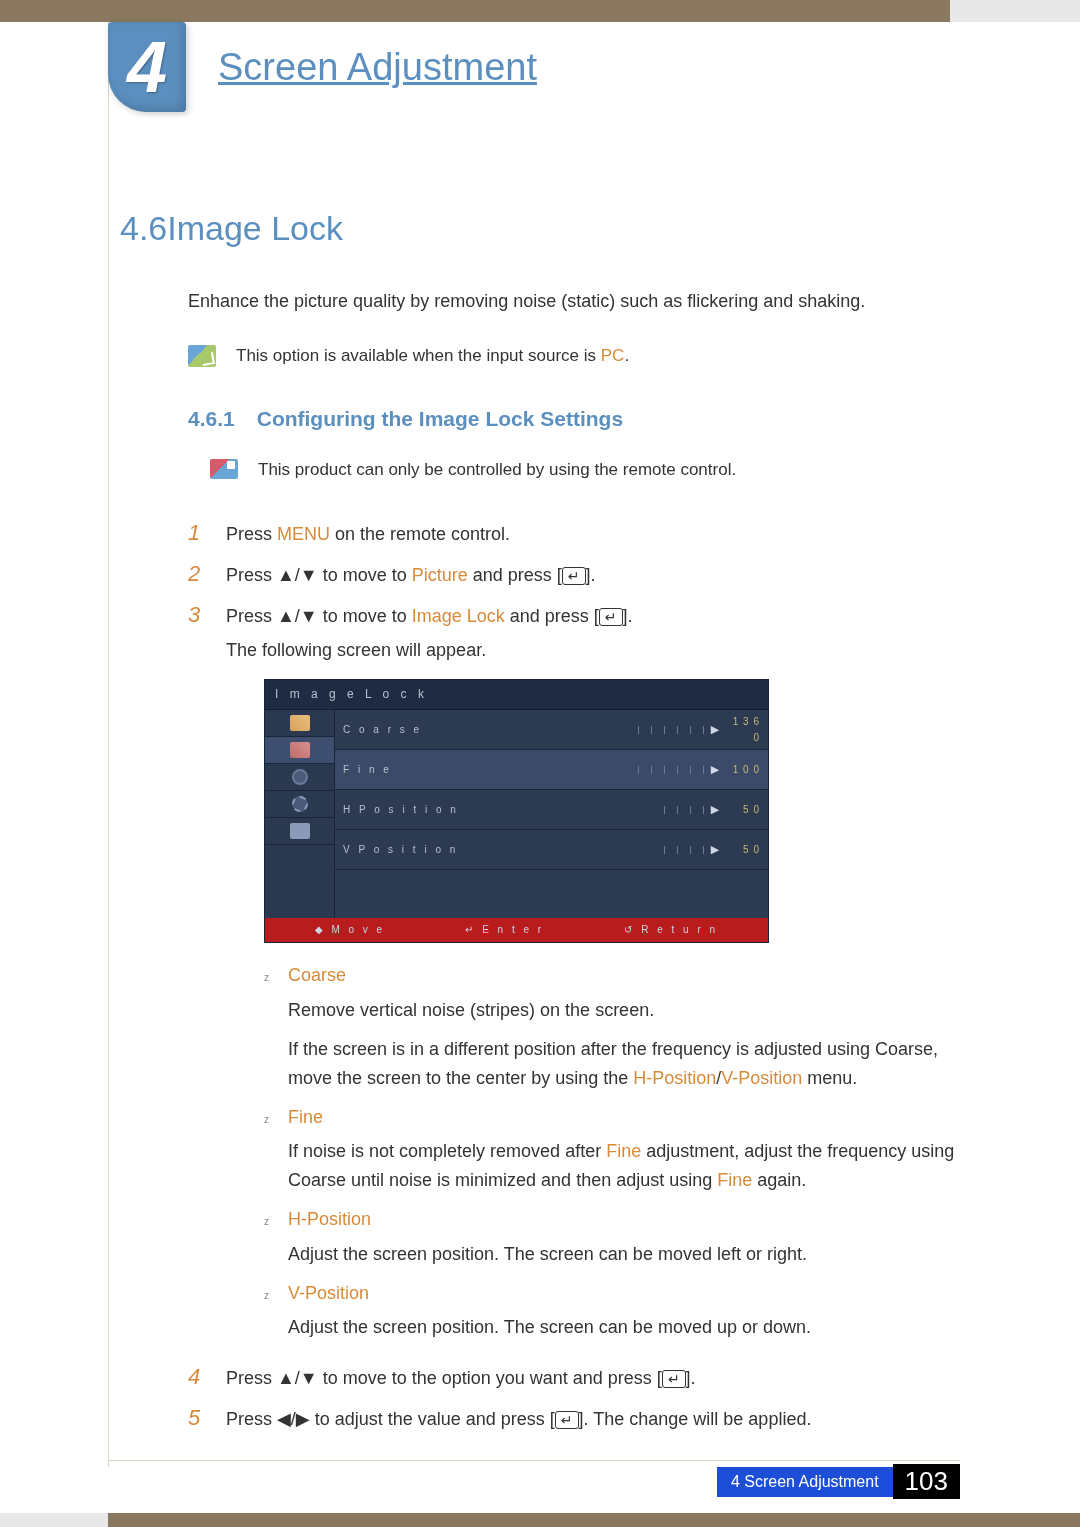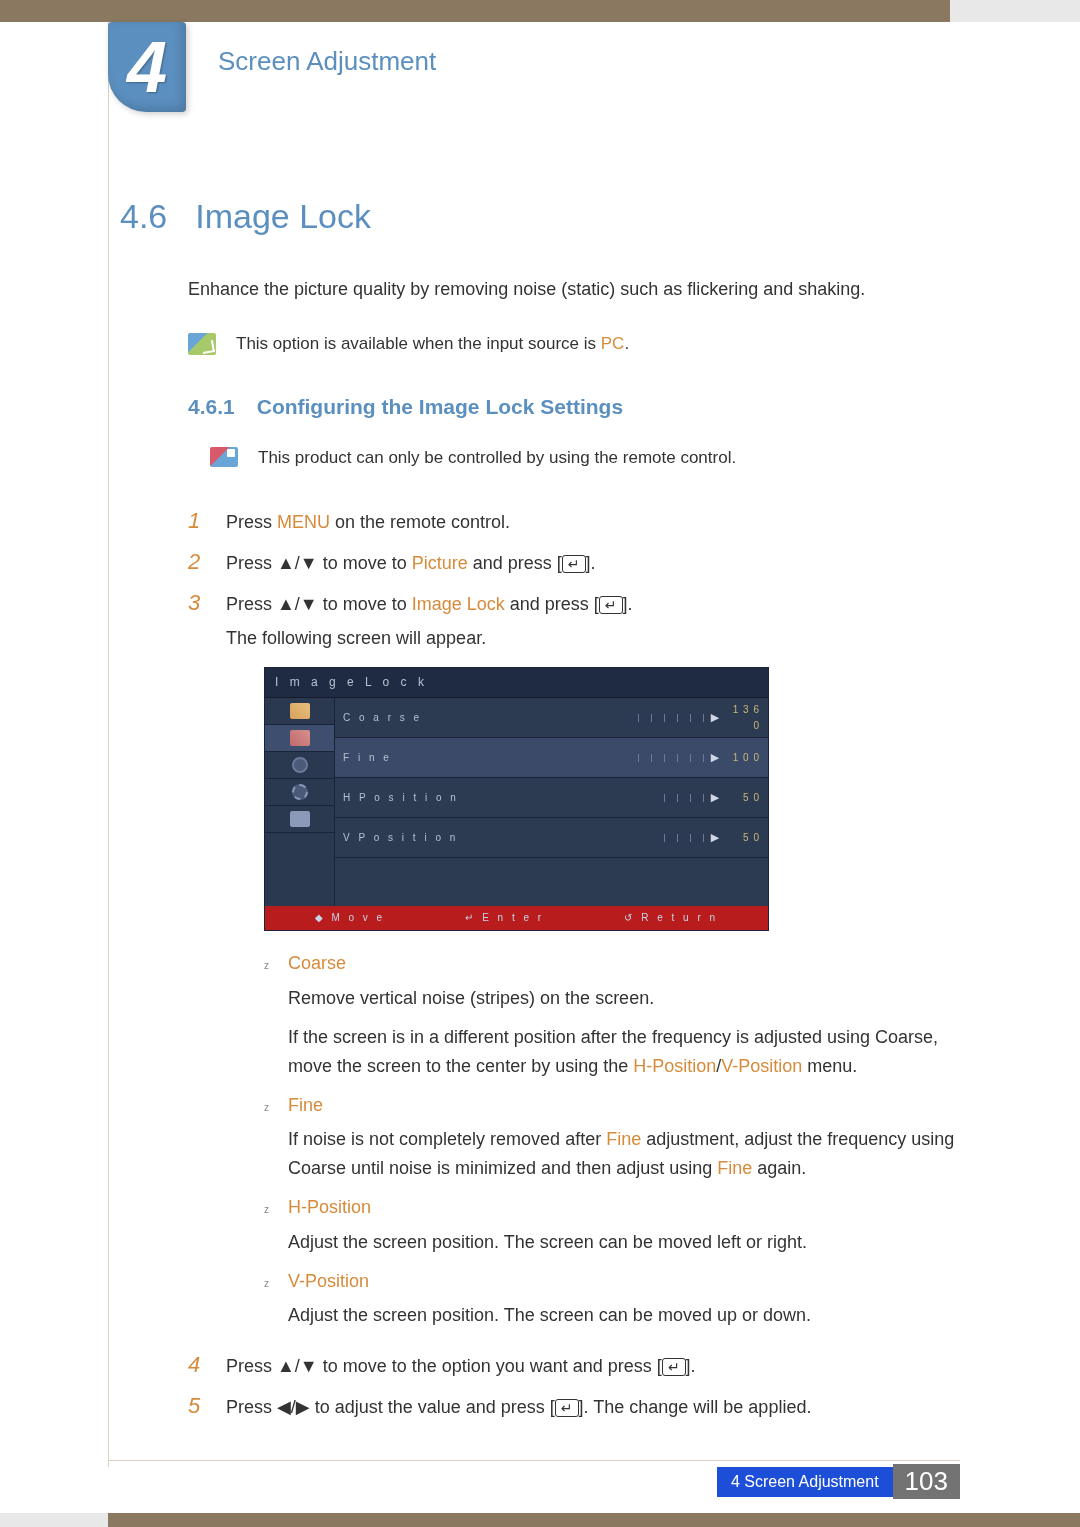--- a/index.html
+++ b/index.html
@@ -53,32 +53,32 @@
   }
   .chapter-badge span {
     color: #fff;
     font-size: 72px;
     font-weight: bold;
     font-style: italic;
     text-shadow: 1px 1px 2px rgba(0,0,0,0.3);
   }
   .chapter-title {
     margin-left: 110px;
-    font-size: 26px;
+    font-size: 38px;
     color: #5b8fbf;
     font-weight: normal;
     padding-top: 14px;
+    text-decoration: underline;
   }
   .content {
     padding: 120px 120px 0 120px;
   }
   .section-row {
     display: flex;
     align-items: baseline;
-    gap: 28px;
     margin-bottom: 40px;
   }
   .section-num {
     font-size: 34px;
     color: #5b8fbf;
     font-weight: normal;
   }
   .section-title {
     font-size: 34px;
     color: #5b8fbf;
@@ -271,21 +271,21 @@
     align-items: center;
     gap: 0;
   }
   .footer-label {
     background: #1d4ed8;
     color: #fff;
     font-size: 16px;
     padding: 6px 14px;
   }
   .footer-page {
-    background: #737373;
+    background: #000000;
     color: #fff;
     font-size: 26px;
     font-weight: normal;
     padding: 2px 12px;
   }
   .footer-rule {
     position: absolute;
     bottom: 66px;
     left: 108px;
     right: 120px;

